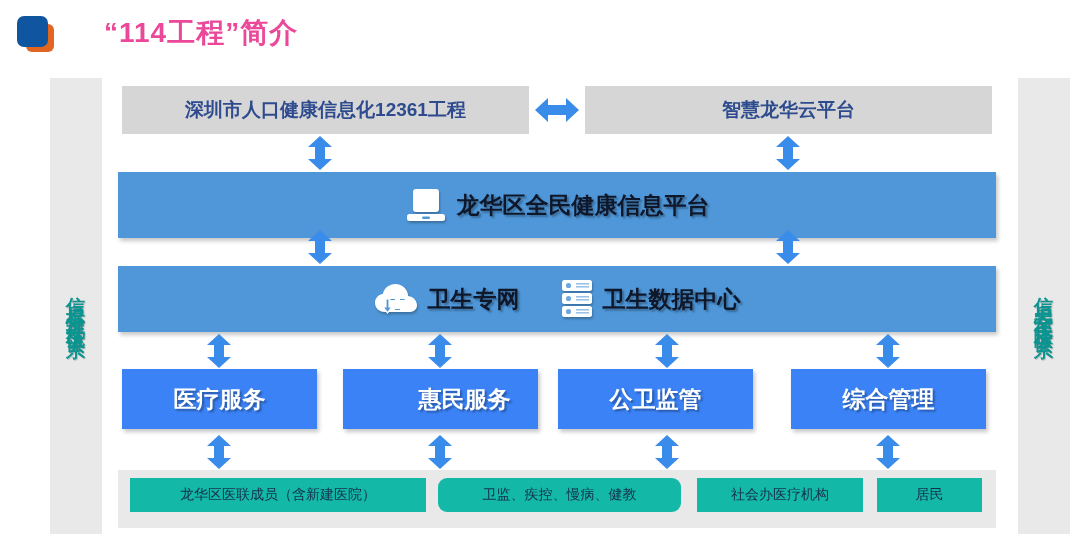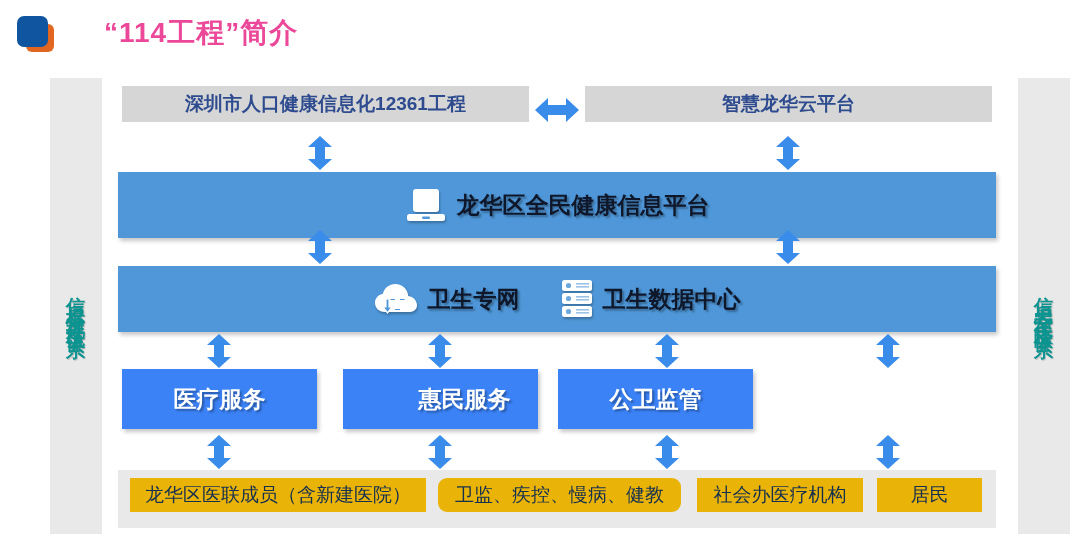--- a/index.html
+++ b/index.html
@@ -69,21 +69,21 @@
     font-weight: bold;
     color: #0C9490;
     letter-spacing: 6px;
     text-shadow: 1px 1px 1px rgba(0,0,0,0.18);
     line-height: 1;
   }
 
   
   .grey-box {
     position: absolute;
-    height: 36px;
+    height: 48px;
     background: #D6D6D6;
     display: flex; align-items: center; justify-content: center;
     font-size: 19px; font-weight: bold;
     color: #2D4B8E;
     white-space: nowrap;
   }
   #grey-left  { left: 122px;  top: 20px;  width: 407px; }
   #grey-right { left: 585px;  top: 20px;  width: 407px; }
 
   
@@ -124,23 +124,23 @@
   
   .bottom-strip {
     position: absolute;
     left: 118px; top: 404px;
     width: 878px; height: 58px;
     background: #E9E9E9;
   }
   .chip {
     position: absolute;
     top: 412px; height: 34px;
-    background: #eab308;
-    display: flex; align-items: center; justify-content: center;
-    font-size: 19px; color: #14304F;
+    background: #14b8a6;
+    display: flex; align-items: center; justify-content: center;
+    font-size: 14px; color: #14304F;
     white-space: nowrap;
   }
   #chip-0 { left: 130px; width: 296px; }
   #chip-1 { left: 438px; width: 243px; border-radius: 9px; }
   #chip-2 { left: 697px; width: 166px; }
   #chip-3 { left: 877px; width: 105px; }
 
   
   .arrow-v, .arrow-h {
     position: absolute;
@@ -263,20 +263,21 @@
   <svg class="arrow-v" id="av-t2" viewBox="0 0 26 34">
     <path d="M13 0 L25 11 L18 11 L18 23 L25 23 L13 34 L1 23 L8 23 L8 11 L1 11 Z" fill="#3A8CEA"></path>
   </svg>
   <svg class="arrow-v" id="av-t3" viewBox="0 0 26 34">
     <path d="M13 0 L25 11 L18 11 L18 23 L25 23 L13 34 L1 23 L8 23 L8 11 L1 11 Z" fill="#3A8CEA"></path>
   </svg>
 
   <div class="teal-box" id="teal-0">医疗服务</div>
   <div class="teal-box" id="teal-1">惠民服务</div>
   <div class="teal-box" id="teal-2">公卫监管</div>
+  <div class="teal-box" id="teal-3">综合管理</div>
 
   <svg class="arrow-v" id="av-b0" viewBox="0 0 26 34">
     <path d="M13 0 L25 11 L18 11 L18 23 L25 23 L13 34 L1 23 L8 23 L8 11 L1 11 Z" fill="#3A8CEA"></path>
   </svg>
   <svg class="arrow-v" id="av-b1" viewBox="0 0 26 34">
     <path d="M13 0 L25 11 L18 11 L18 23 L25 23 L13 34 L1 23 L8 23 L8 11 L1 11 Z" fill="#3A8CEA"></path>
   </svg>
   <svg class="arrow-v" id="av-b2" viewBox="0 0 26 34">
     <path d="M13 0 L25 11 L18 11 L18 23 L25 23 L13 34 L1 23 L8 23 L8 11 L1 11 Z" fill="#3A8CEA"></path>
   </svg>

